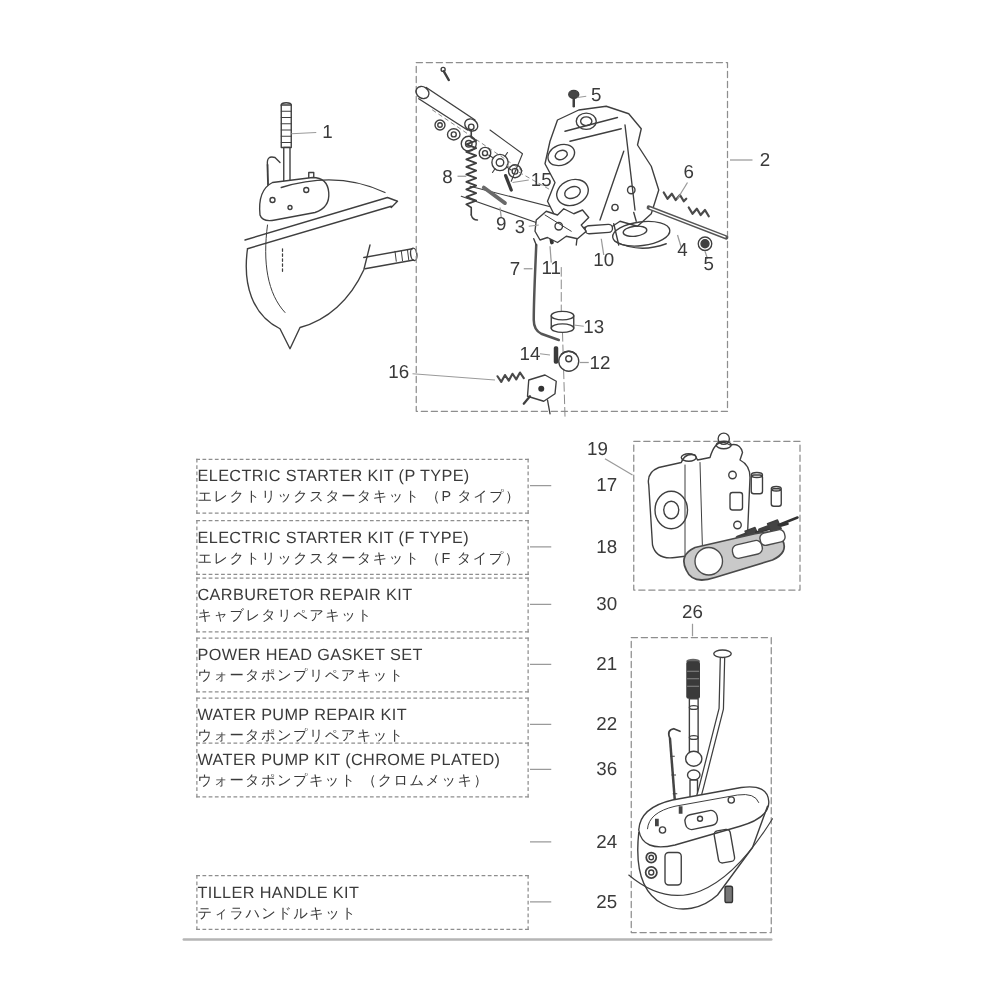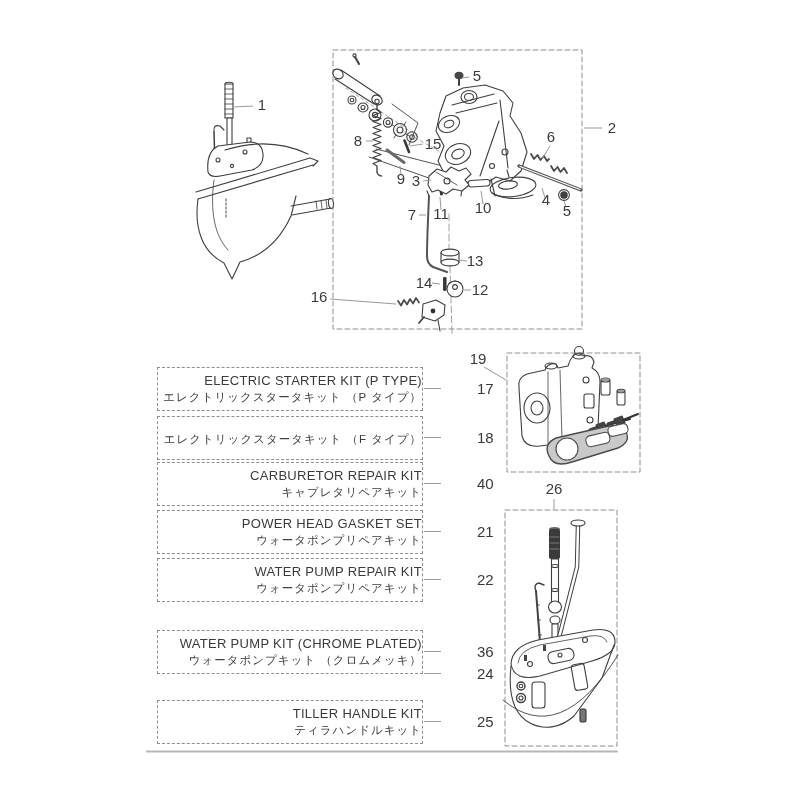--- a/index.html
+++ b/index.html
@@ -1,21 +1,21 @@
 <!DOCTYPE html>
 <html><head>
 <meta charset="utf-8">
 <style>
   html,body{margin:0;padding:0;background:#ffffff;}
   .page{position:relative;width:800px;height:800px;background:#fff;overflow:hidden;
         font-family:"Liberation Sans",sans-serif;color:#3a3a3a;}
   svg{position:absolute;left:0;top:0;}
   .kit-row{position:absolute;left:157px;width:320px;height:44px;}
   .kit-box{position:absolute;left:0;top:0;width:264px;height:42px;border:1px dashed #8e8e8e;
-           display:flex;flex-direction:column;align-items:flex-end;justify-content:center;
+           display:flex;flex-direction:column;align-items:flex-start;justify-content:center;
            text-align:center;background:#fff;}
   .kit-en{font-size:13px;letter-spacing:0.3px;white-space:nowrap;}
   .kit-jp{font-size:11.5px;letter-spacing:1px;margin-top:2px;white-space:nowrap;}
   .kit-leader{position:absolute;left:267px;top:21px;width:17px;height:0;border-top:1px solid #9a9a9a;}
   .kit-num{position:absolute;left:288px;top:13px;font-size:15px;margin-left:32px;}
   .callout-text{font-size:15px;fill:#3a3a3a;}
 </style>
 </head>
 <body>
 
@@ -300,54 +300,55 @@
     <div class="kit-box">
       <div class="kit-en">ELECTRIC STARTER KIT (P TYPE)</div>
       <div class="kit-jp">エレクトリックスタータキット （P タイプ）</div>
     </div>
     <div class="kit-leader"></div>
     <div class="kit-num">17</div>
   </div>
 
   <div class="kit-row" style="top:416px">
     <div class="kit-box">
+      <div class="kit-en">ELECTRIC STARTER KIT (F TYPE)</div>
       <div class="kit-jp">エレクトリックスタータキット （F タイプ）</div>
     </div>
     <div class="kit-leader"></div>
     <div class="kit-num">18</div>
   </div>
 
   <div class="kit-row" style="top:462px">
     <div class="kit-box">
       <div class="kit-en">CARBURETOR REPAIR KIT</div>
       <div class="kit-jp">キャブレタリペアキット</div>
     </div>
     <div class="kit-leader"></div>
-    <div class="kit-num">40</div>
+    <div class="kit-num">30</div>
   </div>
 
   <div class="kit-row" style="top:510px">
     <div class="kit-box">
       <div class="kit-en">POWER HEAD GASKET SET</div>
       <div class="kit-jp">ウォータポンプリペアキット</div>
     </div>
     <div class="kit-leader"></div>
     <div class="kit-num">21</div>
   </div>
 
   <div class="kit-row" style="top:558px">
     <div class="kit-box">
       <div class="kit-en">WATER PUMP REPAIR KIT</div>
       <div class="kit-jp">ウォータポンプリペアキット</div>
     </div>
     <div class="kit-leader"></div>
     <div class="kit-num">22</div>
   </div>
 
-  <div class="kit-row" style="top:630px">
+  <div class="kit-row" style="top:594px">
     <div class="kit-box">
       <div class="kit-en">WATER PUMP KIT (CHROME PLATED)</div>
       <div class="kit-jp">ウォータポンプキット （クロムメッキ）</div>
     </div>
     <div class="kit-leader"></div>
     <div class="kit-num">36</div>
   </div>
 
   <div class="kit-row" style="top:652px">
     <div class="kit-leader"></div>

